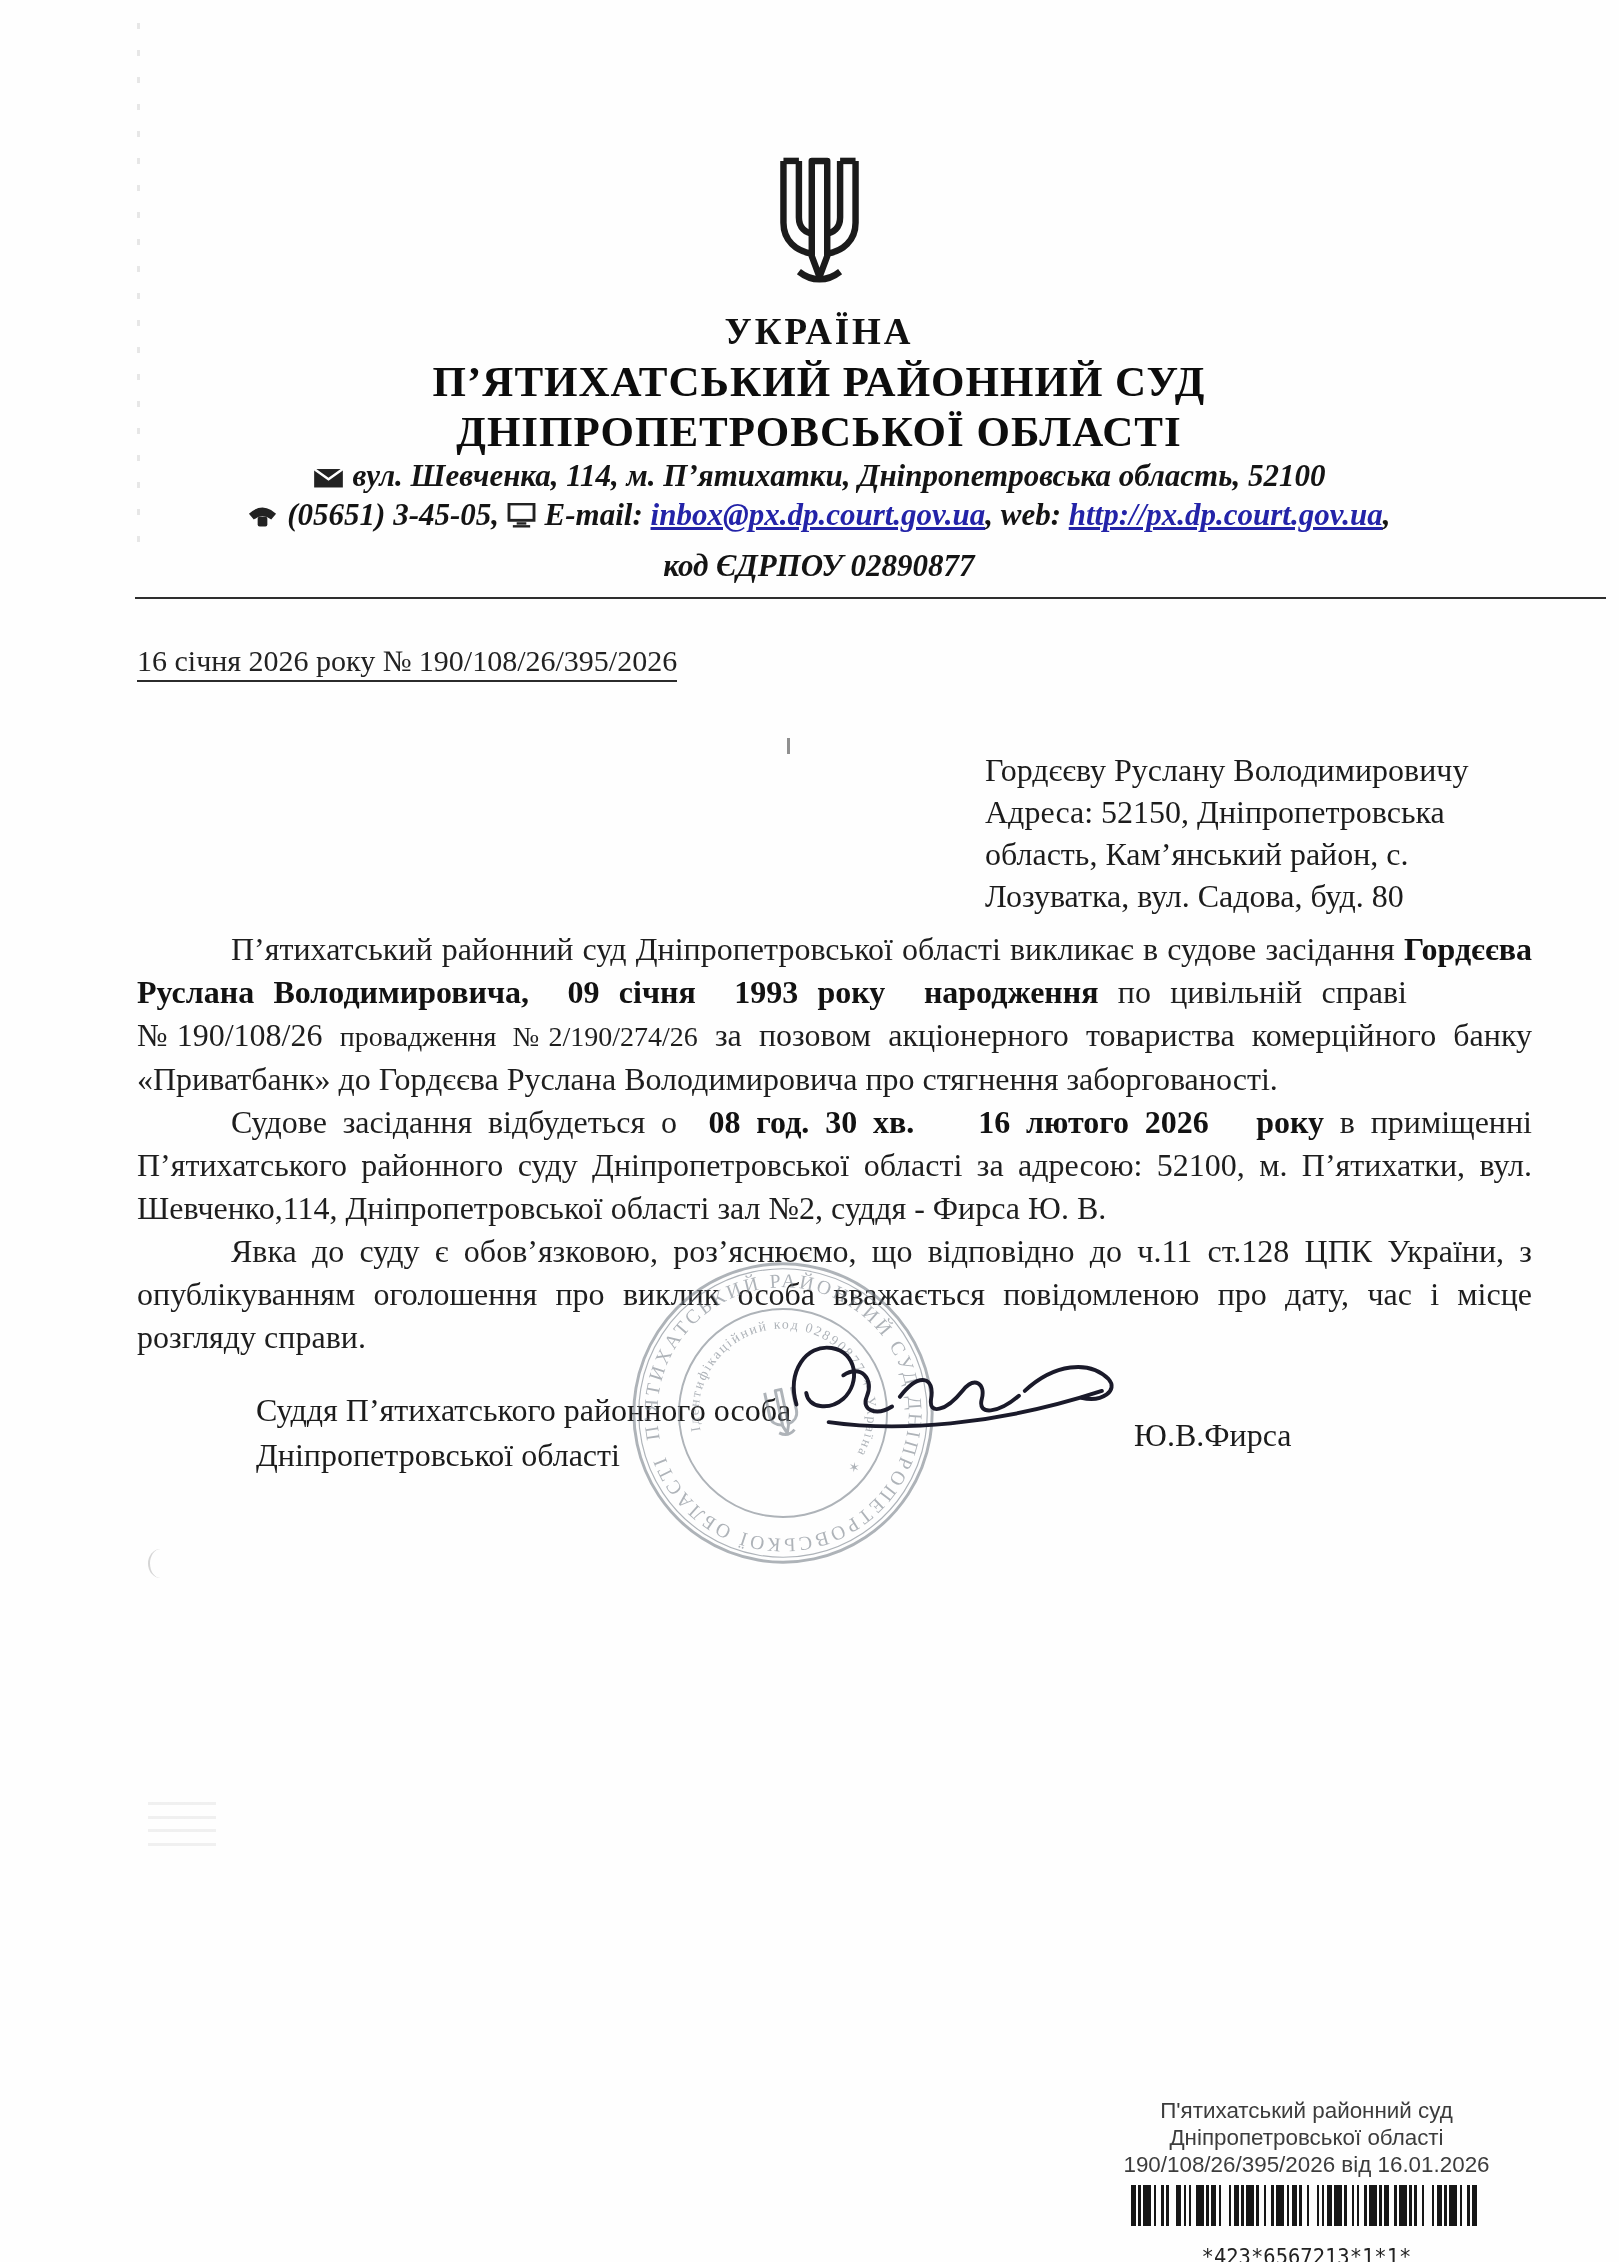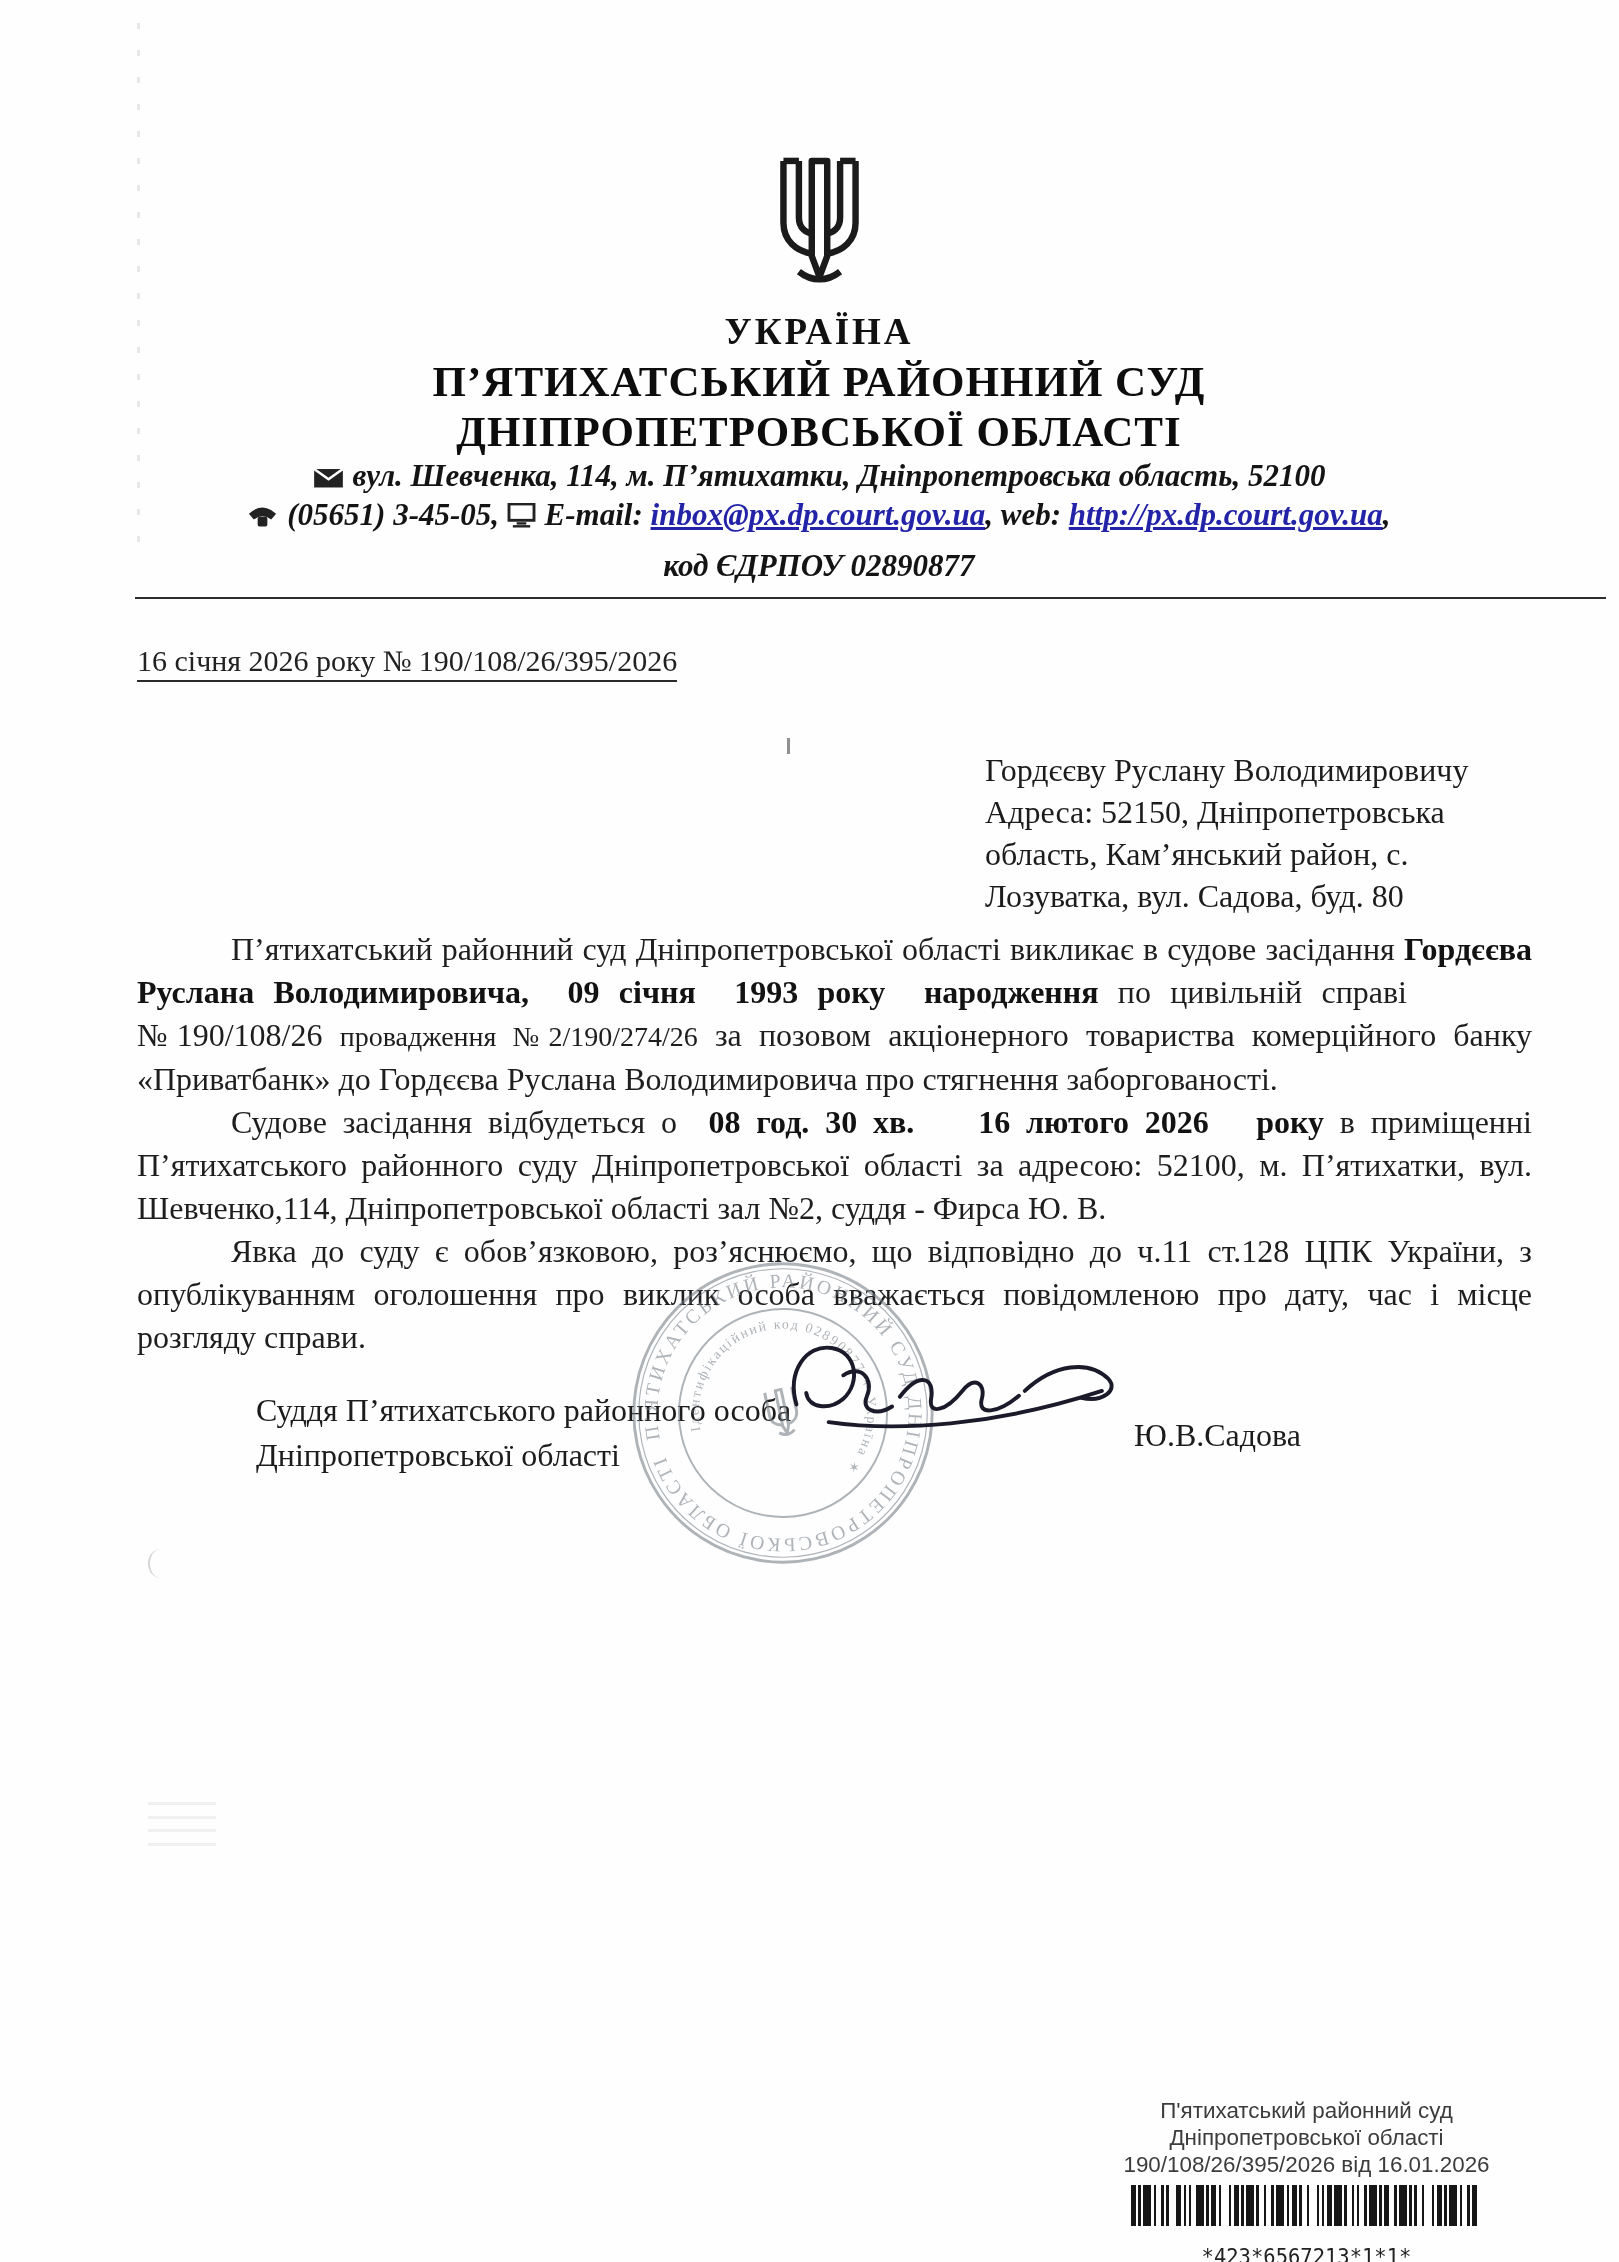--- a/index.html
+++ b/index.html
@@ -139,21 +139,21 @@
   <div class="main-col">
     <p class="para"><span>П’ятихатський районний суд Дніпропетровської області викликає в судове засідання </span><b>Гордєєва Руслана Володимировича,&nbsp; 09 січня&nbsp; 1993 року&nbsp; народження</b><span> по цивільній справі</span><span class="gap g1"></span><span>№190/108/26</span> <span class="sm">провадження №2/190/274/26</span><span> за позовом акціонерного товариства комерційного банку «Приватбанк» до Гордєєва Руслана Володимировича  про стягнення заборгованості.</span></p>
     <p class="para"><span>Судове засідання відбудеться о&nbsp; </span><b>08 год. 30 хв.</b><span class="gap g2"></span><b>16 лютого 2026</b><b>&nbsp;&nbsp; року</b><span> в приміщенні П’ятихатського районного суду Дніпропетровської області за адресою: 52100, м. П’ятихатки, вул. Шевченко,114, Дніпропетровської області зал №2, суддя - Фирса Ю. В.</span></p>
     <p class="para"><span>Явка до суду є обов’язковою, роз’яснюємо, що відповідно до ч.11 ст.128 ЦПК України, з опублікуванням  оголошення про виклик особа вважається повідомленою про дату, час і місце розгляду справи.</span></p>
 
     <div class="sig-row">
       <div class="sig-left">
         <div>Суддя П’ятихатського районного особа</div>
         <div>Дніпропетровської області</div>
       </div>
-      <div class="sig-name">Ю.В.Садова</div>
+      <div class="sig-name">Ю.В.Фирса</div>
     </div>
   </div>
 
   <div class="stamp">
     <svg viewBox="0 0 320 320" width="314" height="314">
       <g stroke="#6d7680" fill="none">
         <circle cx="160" cy="160" r="152" stroke-width="3"></circle>
         <circle cx="160" cy="160" r="147" stroke-width="1.2"></circle>
         <circle cx="160" cy="160" r="106" stroke-width="2"></circle>
       </g>

